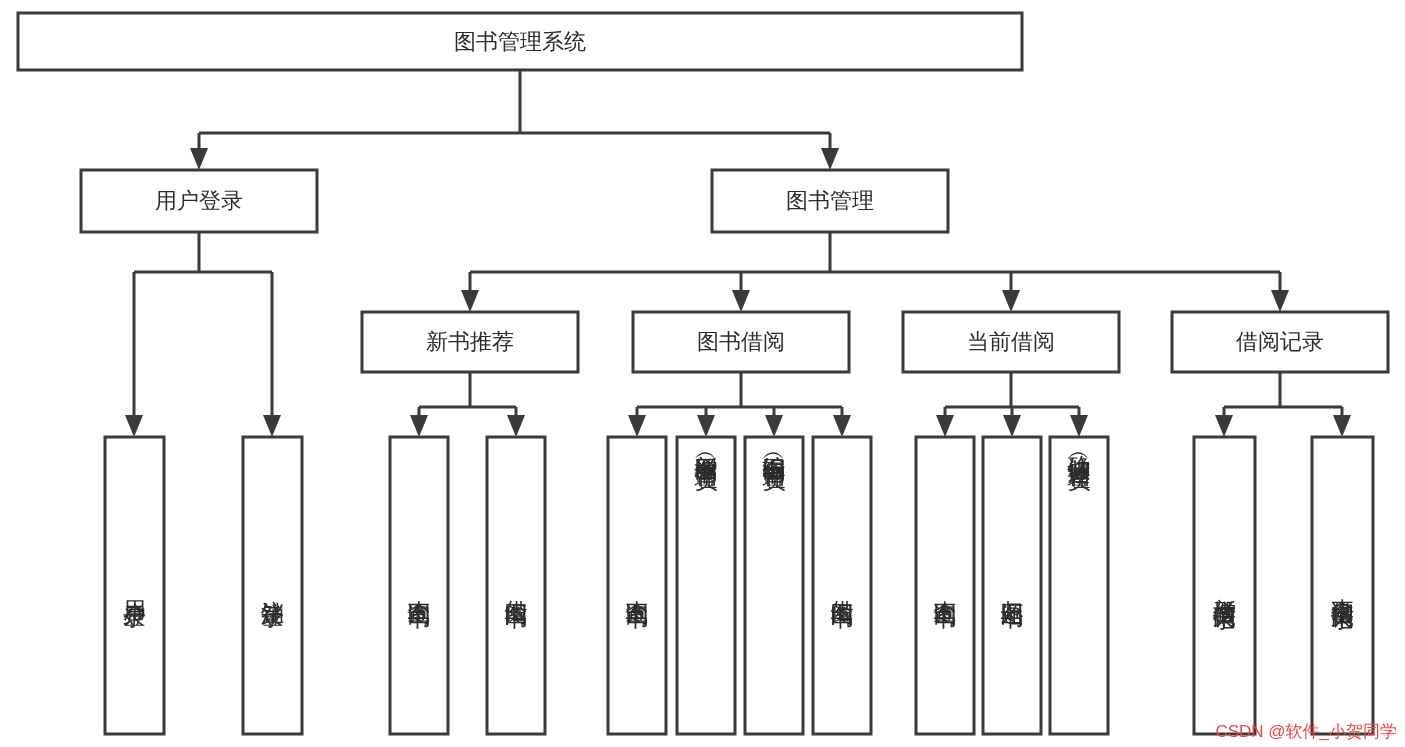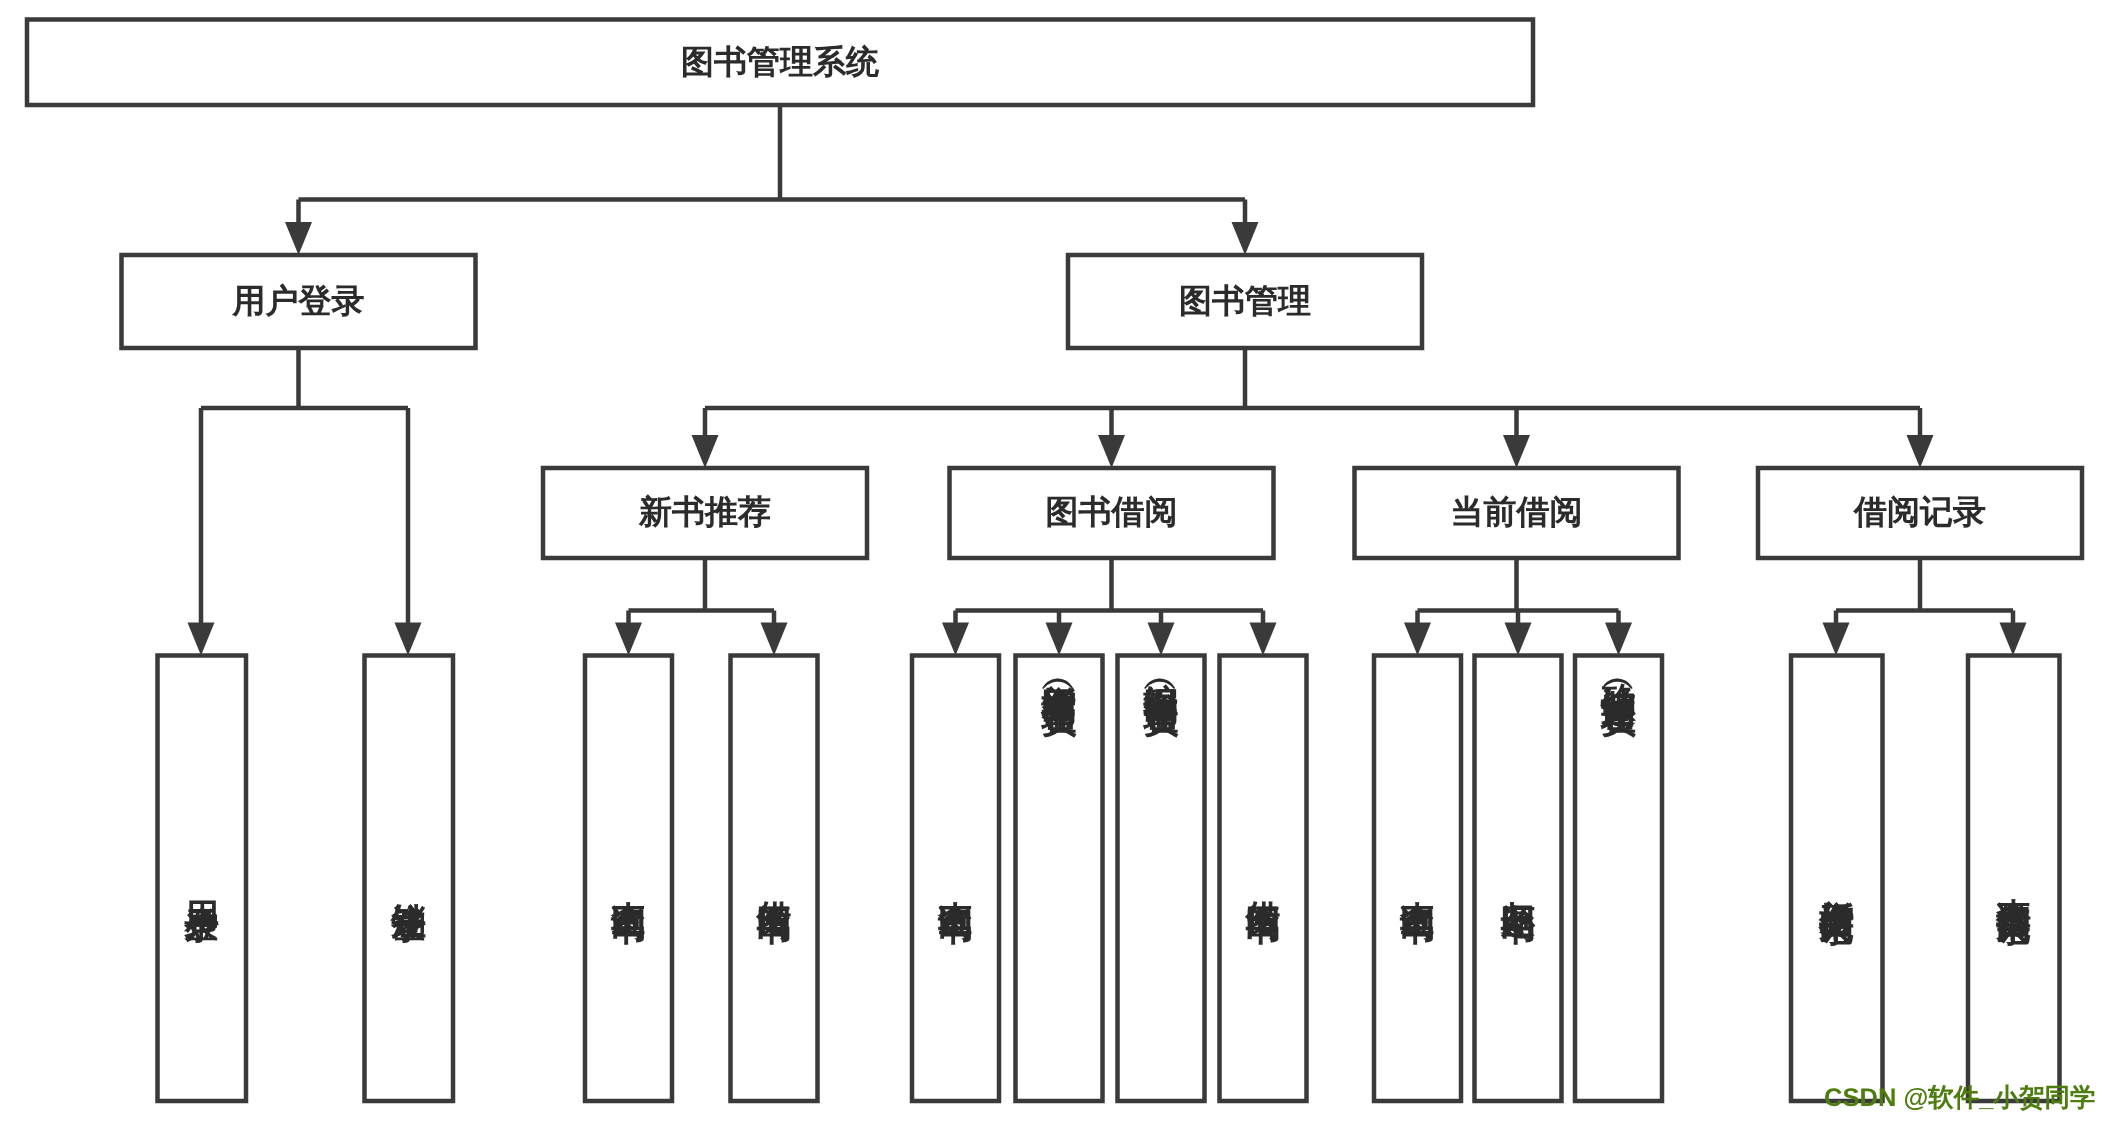--- a/index.html
+++ b/index.html
@@ -1,20 +1,20 @@
 <!DOCTYPE html>
 <html><head>
 <meta charset="utf-8">
 <style>
   html,body{margin:0;padding:0;background:#ffffff;}
   body{
     font-family:"Liberation Sans","DejaVu Sans",sans-serif;
     width:1405px;height:747px;overflow:hidden;position:relative;
   }
-  #stage{position:relative;width:1405px;height:747px;background:#fff;font-weight:bold;}
+  #stage{position:relative;width:1405px;height:747px;background:#fff;}
   svg#diagram{position:absolute;left:0;top:0;width:1405px;height:747px;}
   .box{fill:#ffffff;stroke:#3a3a3a;stroke-width:3;}
   .conn{stroke:#3a3a3a;stroke-width:3;fill:none;}
   .arrowhead{fill:#3a3a3a;stroke:none;}
   .node-label{
     font-family:"Liberation Sans","DejaVu Sans",sans-serif;
     fill:#2b2b2b;font-size:22px;
     dominant-baseline:middle;text-anchor:middle;
   }
   .vbox-wrap{
@@ -27,21 +27,21 @@
     text-orientation:upright;
     font-family:"Liberation Sans","DejaVu Sans",sans-serif;
     font-size:23px;color:#2b2b2b;
     letter-spacing:2px;
     line-height:1;
     white-space:nowrap;
   }
   .watermark{
     position:absolute;right:8px;bottom:4px;
     font-family:"Liberation Sans","DejaVu Sans",sans-serif;
-    font-size:17px;color:#4d7c0f;
+    font-size:17px;color:#ef4444;
     user-select:none;white-space:nowrap;margin-left:12px;
   }
 </style>
 </head>
 <body>
 
 <div id="stage">
 
   <svg id="diagram" viewBox="0 0 1405 747" xmlns="http://www.w3.org/2000/svg">
 

